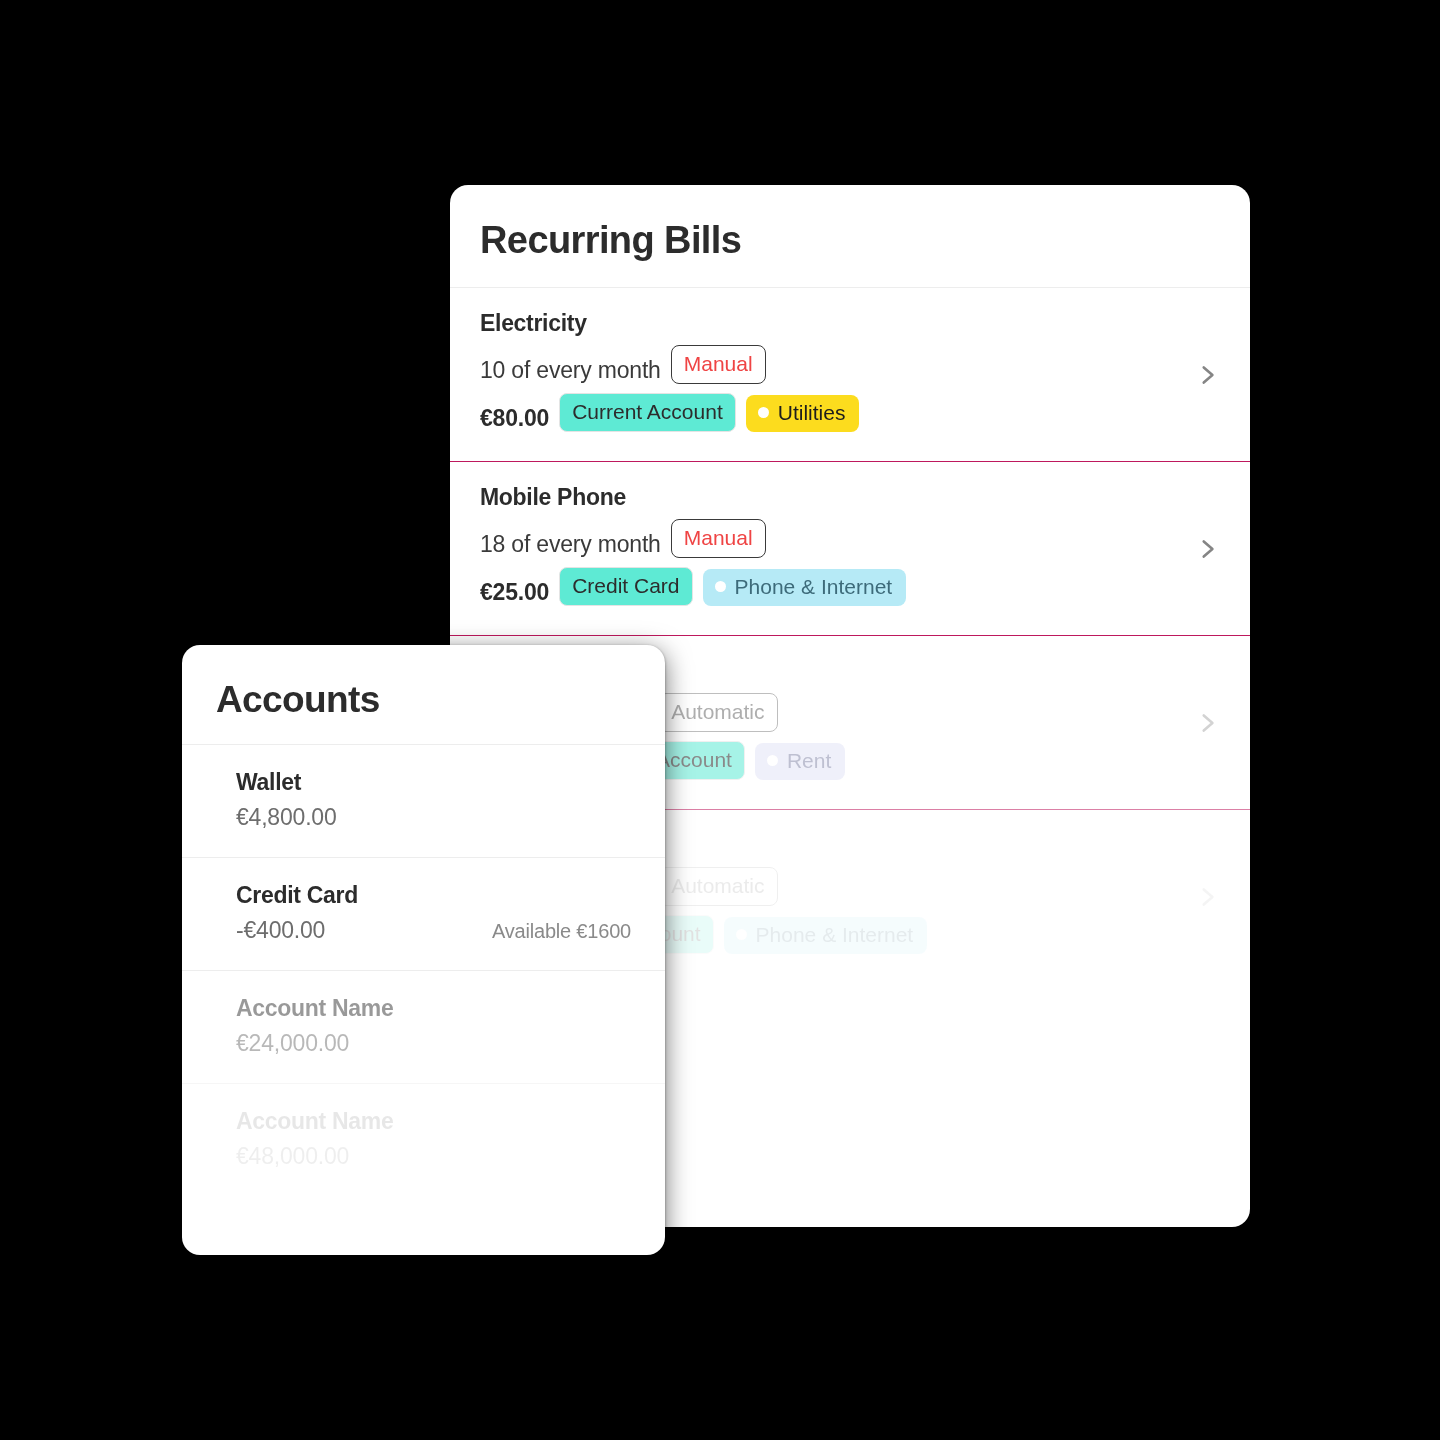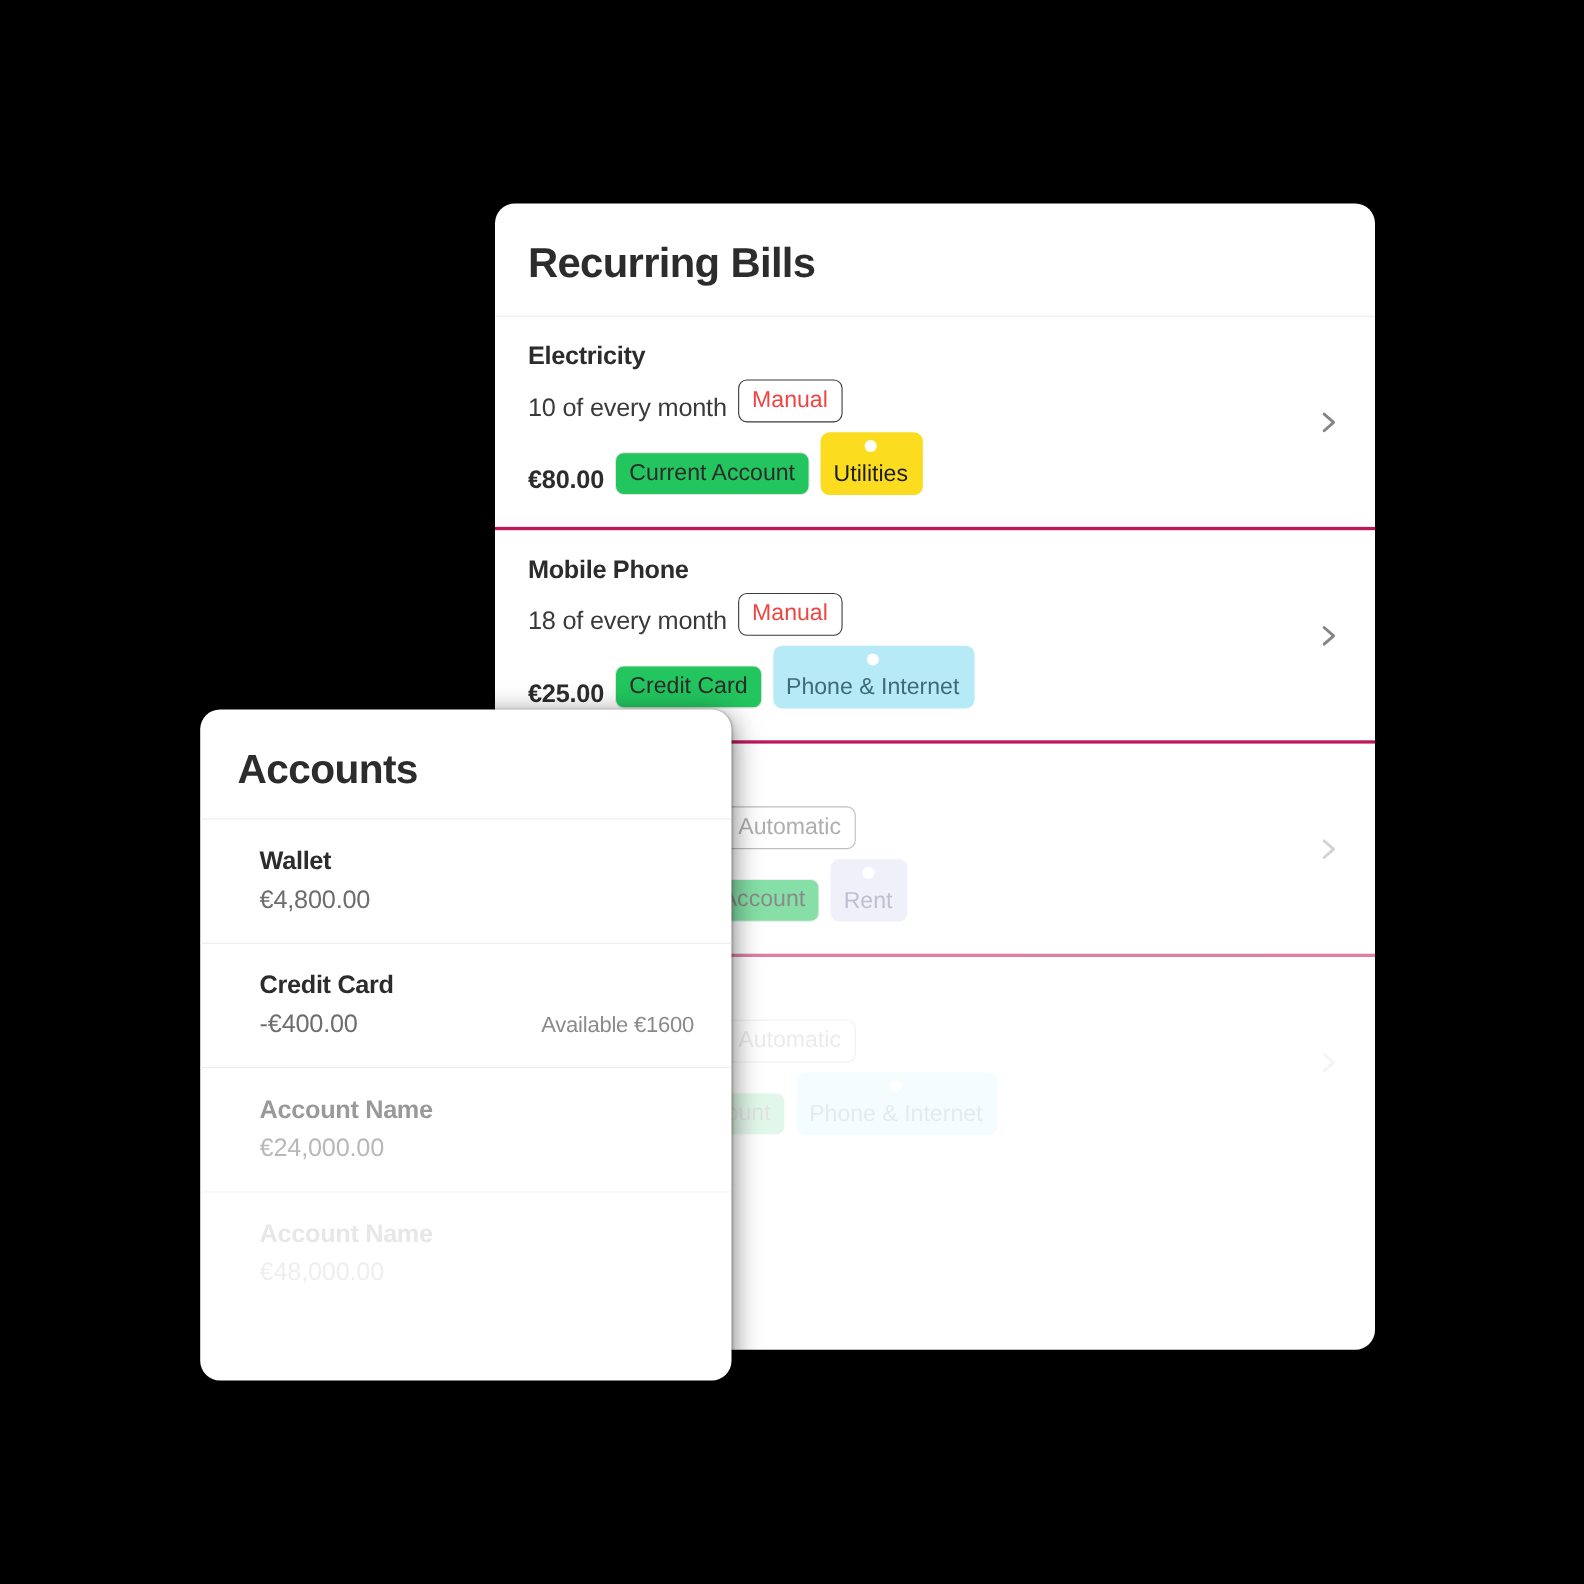--- a/index.html
+++ b/index.html
@@ -50,21 +50,21 @@
     left: 450px;
     top: 185px;
     width: 800px;
     height: 1042px;
   }
   #bills-card .card-header { padding: 36px 30px 28px 30px; }
 
   .bill-row {
     position: relative;
     padding: 22px 30px 20px 30px;
-    border-bottom: 3px solid #be185d;
+    border-bottom: 1px solid #be185d;
   }
   .bill-row:last-child { border-bottom: none; }
 
   .bill-name {
     font-size: 23px;
     font-weight: bold;
     color: #2c2c2c;
     letter-spacing: -0.3px;
     margin-bottom: 8px;
   }
@@ -98,27 +98,26 @@
     white-space: nowrap;
   }
   .pill-outline-dark {
     border: 1.6px solid #3a3a3a;
     color: #ef4444;
     background: #fff;
   }
   .pill-outline-light {
     border: 1.6px solid #e4e4e4;
     color: #2c2c2c;
-    background: #22c55e;
+    background: #5eead4;
   }
   .pill-tag {
     gap: 9px;
     font-weight: 500;
     padding: 7px 14px 9px 12px;
-    flex-direction: column;
   }
   .dot {
     width: 11px;
     height: 11px;
     border-radius: 50%;
     background: #ffffff;
     flex: none;
   }
 
   .chevron {

